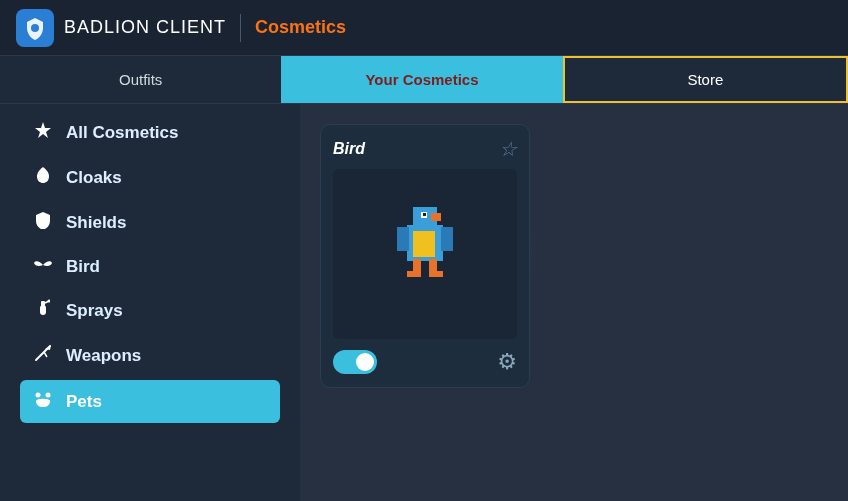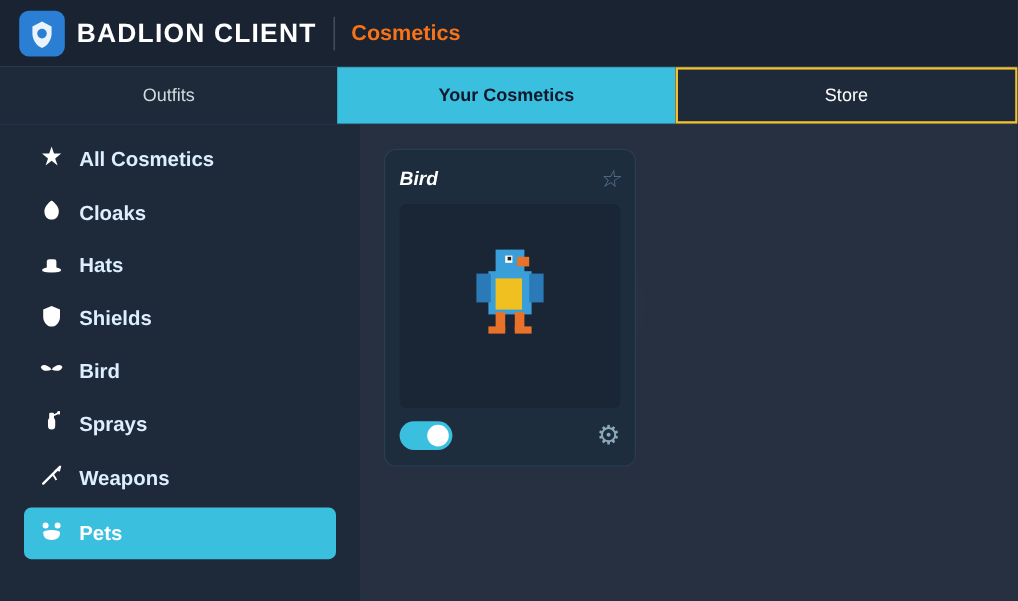--- a/index.html
+++ b/index.html
@@ -27,22 +27,22 @@
       background: #2a7fd4;
       border-radius: 8px;
       display: flex;
       align-items: center;
       justify-content: center;
       font-size: 20px;
       margin-right: 10px;
       flex-shrink: 0;
     }
     .logo-text {
-      font-size: 22px;
-      font-weight: 700;
+      font-size: 18px;
+      font-weight: 400;
       letter-spacing: 1px;
       color: #fff;
       text-transform: uppercase;
     }
     .header-divider {
       width: 1px;
       height: 28px;
       background: #4a5a6a;
       margin: 0 14px;
     }
@@ -68,21 +68,21 @@
       font-weight: 500;
       cursor: pointer;
       color: #cdd;
       background: #1e2a3a;
       border: none;
       transition: background 0.2s;
       text-align: right;
     }
     .tab.active-cyan {
       background: #3bbfdf;
-      color: #0f172a;
+      color: #7f1d1d;
       font-weight: 700;
     }
     .tab.active-outline {
       background: #1e2a3a;
       color: #fff;
       border: 2px solid #f0c030;
     }
 
     
     .main {
@@ -251,29 +251,20 @@
 
     <div class="sidebar-item">
       <span class="sidebar-icon">
         <svg width="16" height="18" viewBox="0 0 16 18" fill="white">
           <path d="M8 1 C8 1 2 5 2 10 C2 15 5 17 8 17 C11 17 14 15 14 10 C14 5 8 1 8 1Z"></path>
         </svg>
       </span>
       <span>Cloaks</span>
     </div>
 
-    <div class="sidebar-item">
-      <span class="sidebar-icon">
-        <svg width="18" height="14" viewBox="0 0 18 14" fill="white">
-          <ellipse cx="9" cy="12" rx="8" ry="2.5"></ellipse>
-          <rect x="5" y="3" width="8" height="9" rx="2"></rect>
-        </svg>
-      </span>
-      <span>Hats</span>
-    </div>
 
 
     <div class="sidebar-item">
       <span class="sidebar-icon">
         <svg width="16" height="18" viewBox="0 0 16 18" fill="white">
           <path d="M8 1L1 4v6c0 4.5 3 7.5 7 9 4-1.5 7-4.5 7-9V4L8 1z"></path>
         </svg>
       </span>
       <span>Shields</span>
     </div>

